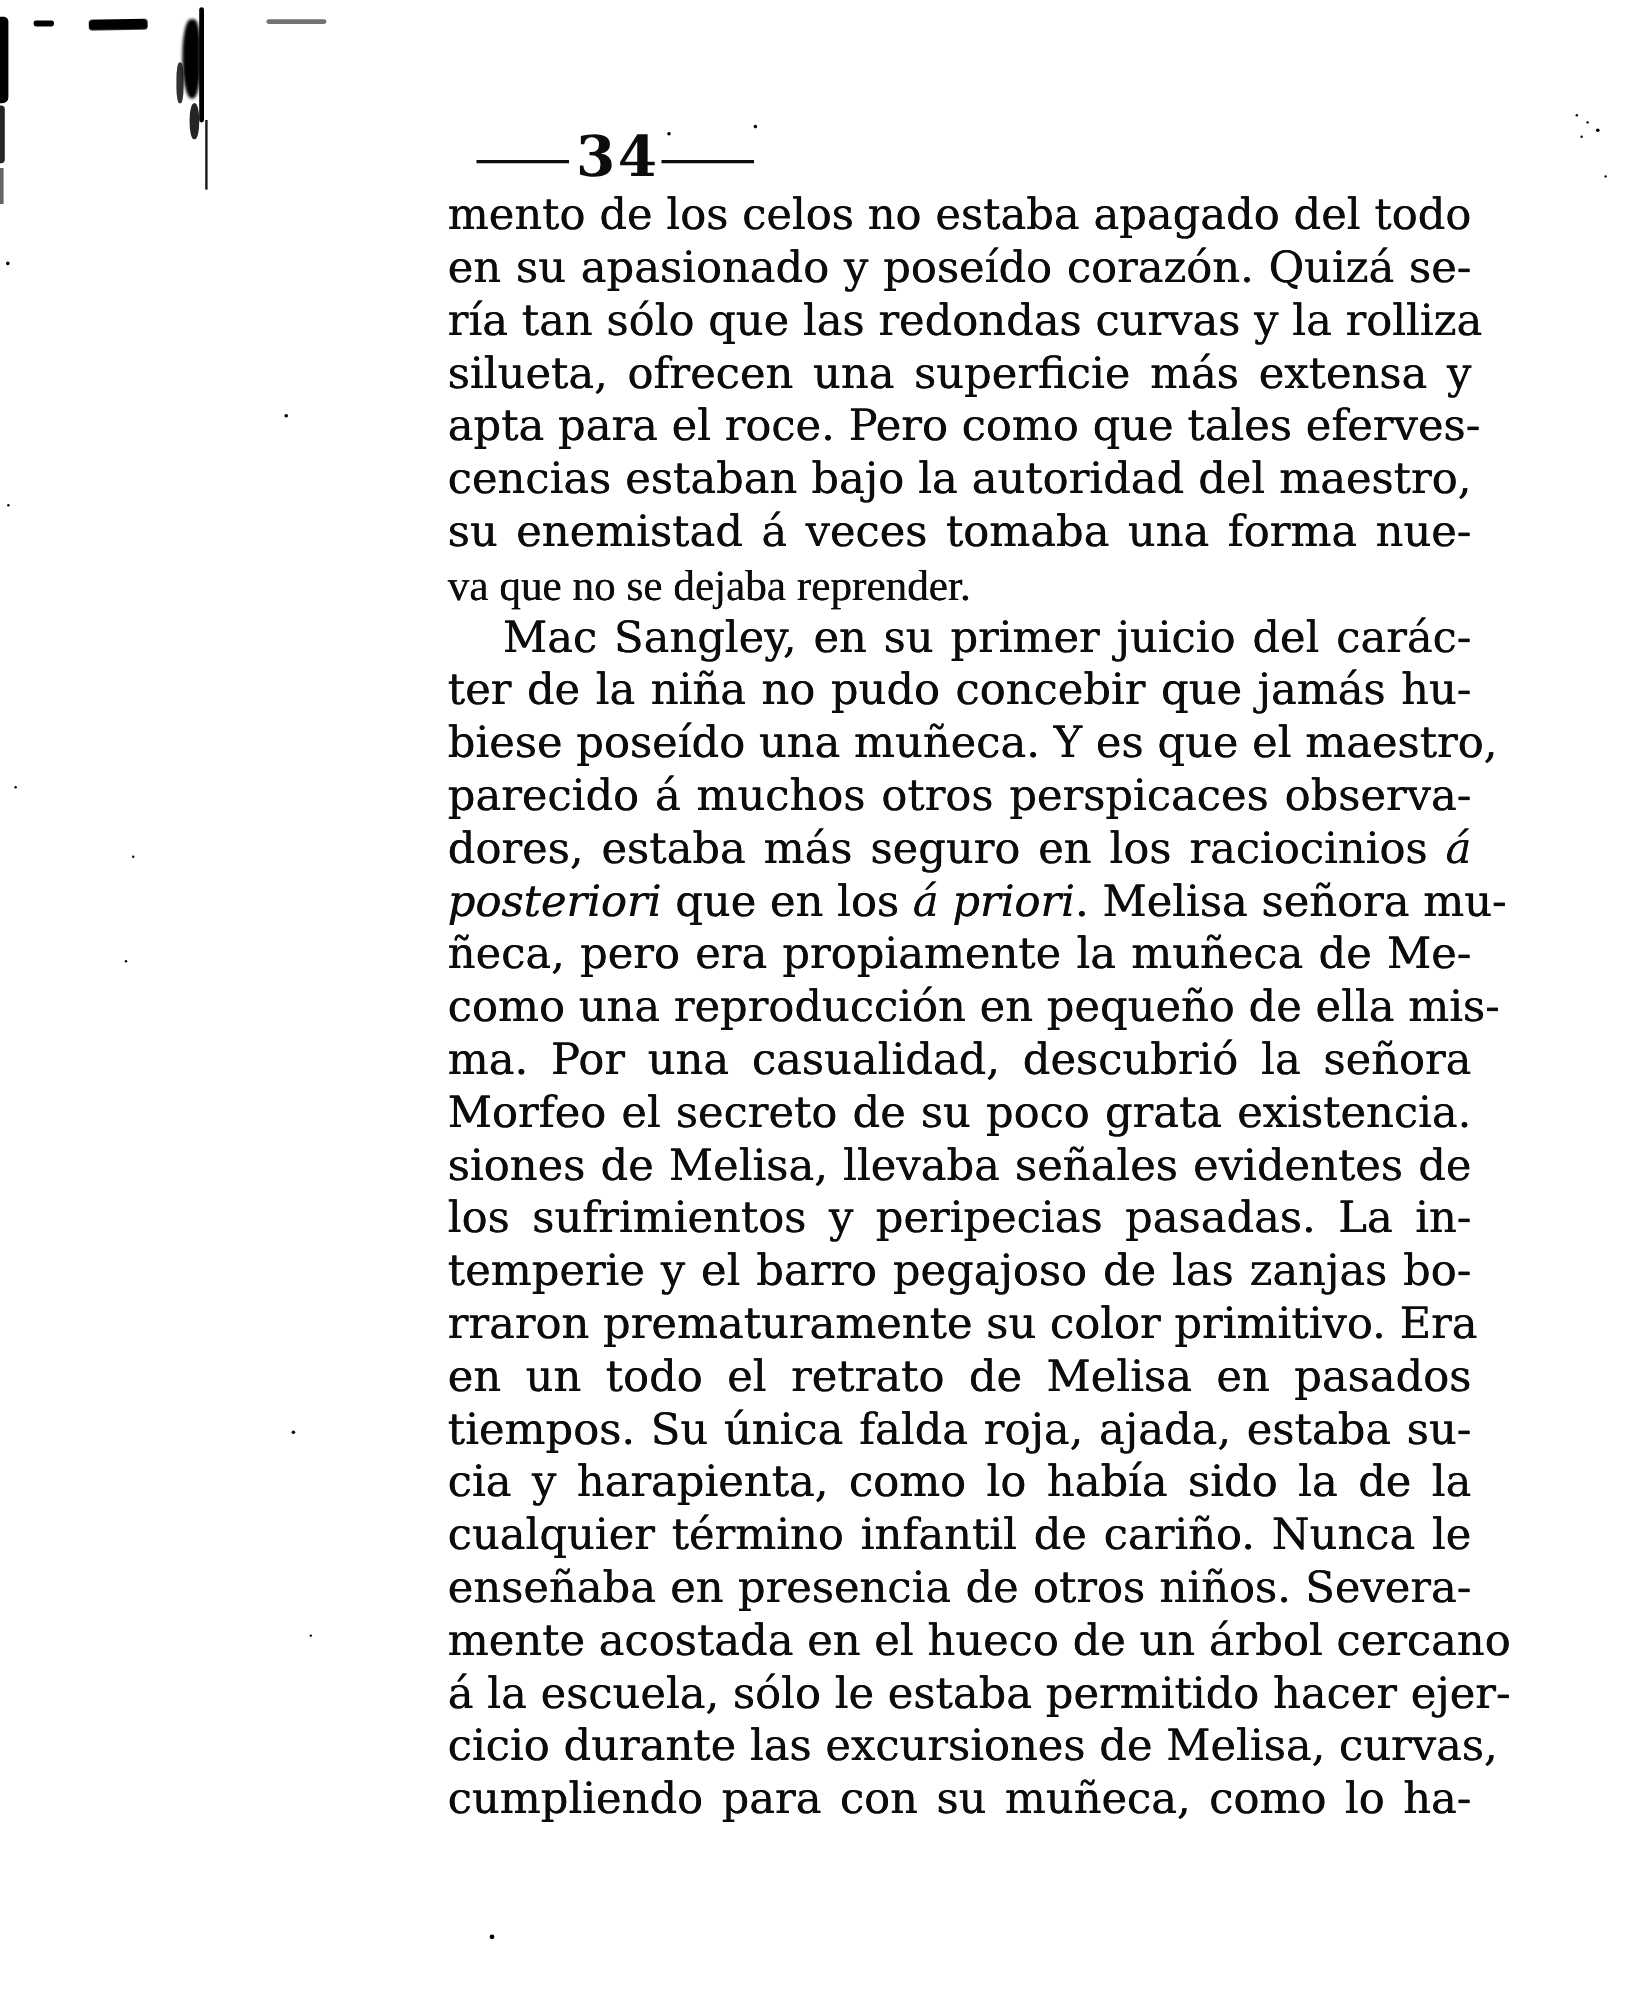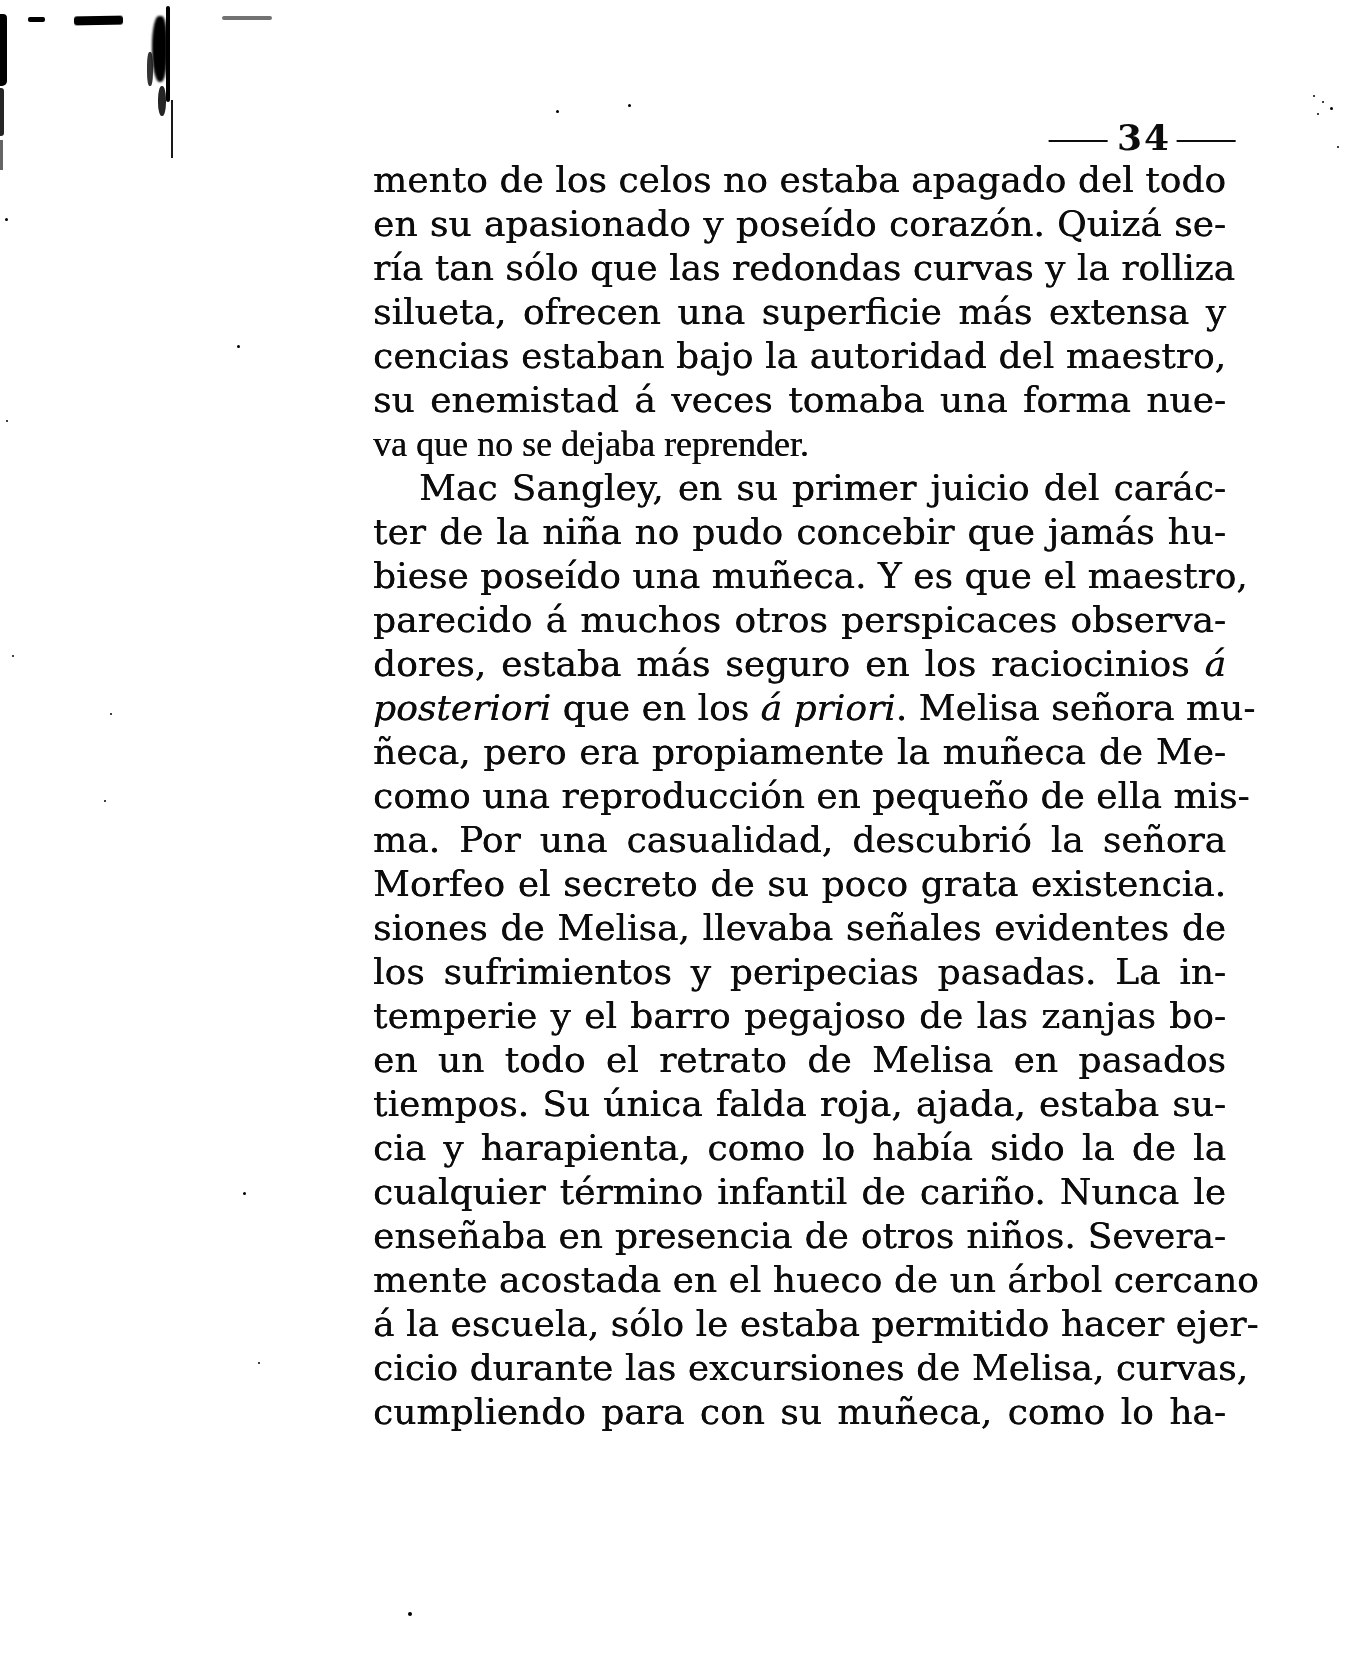--- a/index.html
+++ b/index.html
@@ -10,23 +10,23 @@
     color: #0c0c0c;
     overflow: hidden;
     position: relative;
   }
   #page {
     position: absolute; inset: 0;
   }
   
   .page-header {
     position: absolute;
-    left: 395px; top: 116px; width: 850px;
-    text-align: right;
-    font-size: 36px;
+    left: 395px; top: 104px; width: 850px;
+    text-align: left;
+    font-size: 47px;
     font-weight: bold;
     letter-spacing: 2px;
     white-space: nowrap;
   }
   .page-header .dash {
     display: inline-block;
     transform: scaleX(1.8) scaleY(0.9);
     margin: 0 18px;
     font-weight: normal;
   }
@@ -108,36 +108,38 @@
 
   <div class="page-header">
     <span class="dash">—</span><span>34</span><span class="dash">—</span>
   </div>
 
   <div class="text-block" id="text-block">
       <div class="text-line"><span>mento de los celos no estaba apagado del todo</span></div>
       <div class="text-line"><span>en su apasionado y poseído corazón. Quizá se-</span></div>
       <div class="text-line"><span>ría tan sólo que las redondas curvas y la rolliza</span></div>
       <div class="text-line"><span>silueta, ofrecen una superficie más extensa y</span></div>
+      <div class="text-line"><span>apta para el roce. Pero como que tales eferves-</span></div>
       <div class="text-line"><span>cencias estaban bajo la autoridad del maestro,</span></div>
       <div class="text-line"><span>su enemistad á veces tomaba una forma nue-</span></div>
       <div class="text-line para-end"><span>va que no se dejaba reprender.</span></div>
       <div class="text-line indent"><span>Mac Sangley, en su primer juicio del carác-</span></div>
       <div class="text-line"><span>ter de la niña no pudo concebir que jamás hu-</span></div>
       <div class="text-line"><span>biese poseído una muñeca. Y es que el maestro,</span></div>
       <div class="text-line"><span>parecido á muchos otros perspicaces observa-</span></div>
       <div class="text-line"><span>dores, estaba más seguro en los raciocinios </span><span class="it">á</span></div>
       <div class="text-line"><span class="it">posteriori</span><span> que en los </span><span class="it">á priori</span><span>. Melisa señora mu-</span></div>
       <div class="text-line"><span>ñeca, pero era propiamente la muñeca de Me-</span></div>
       <div class="text-line"><span>como una reproducción en pequeño de ella mis-</span></div>
       <div class="text-line"><span>ma. Por una casualidad, descubrió la señora</span></div>
       <div class="text-line"><span>Morfeo el secreto de su poco grata existencia.</span></div>
       <div class="text-line"><span>siones de Melisa, llevaba señales evidentes de</span></div>
       <div class="text-line"><span>los sufrimientos y peripecias pasadas. La in-</span></div>
       <div class="text-line"><span>temperie y el barro pegajoso de las zanjas bo-</span></div>
+      <div class="text-line"><span>rraron prematuramente su color primitivo. Era</span></div>
       <div class="text-line"><span>en un todo el retrato de Melisa en pasados</span></div>
       <div class="text-line"><span>tiempos. Su única falda roja, ajada, estaba su-</span></div>
       <div class="text-line"><span>cia y harapienta, como lo había sido la de la</span></div>
       <div class="text-line"><span>cualquier término infantil de cariño. Nunca le</span></div>
       <div class="text-line"><span>enseñaba en presencia de otros niños. Severa-</span></div>
       <div class="text-line"><span>mente acostada en el hueco de un árbol cercano</span></div>
       <div class="text-line"><span>á la escuela, sólo le estaba permitido hacer ejer-</span></div>
       <div class="text-line"><span>cicio durante las excursiones de Melisa, curvas,</span></div>
       <div class="text-line"><span>cumpliendo para con su muñeca, como lo ha-</span></div>
     </div>

